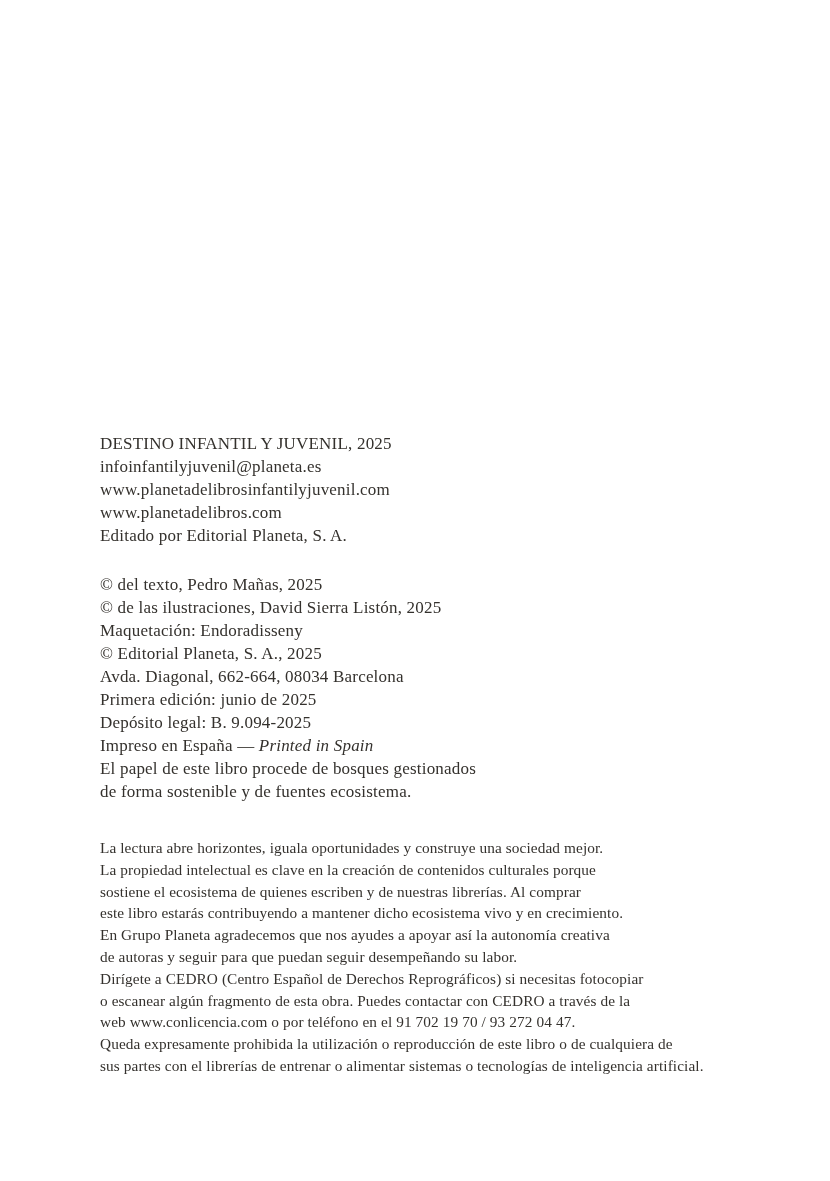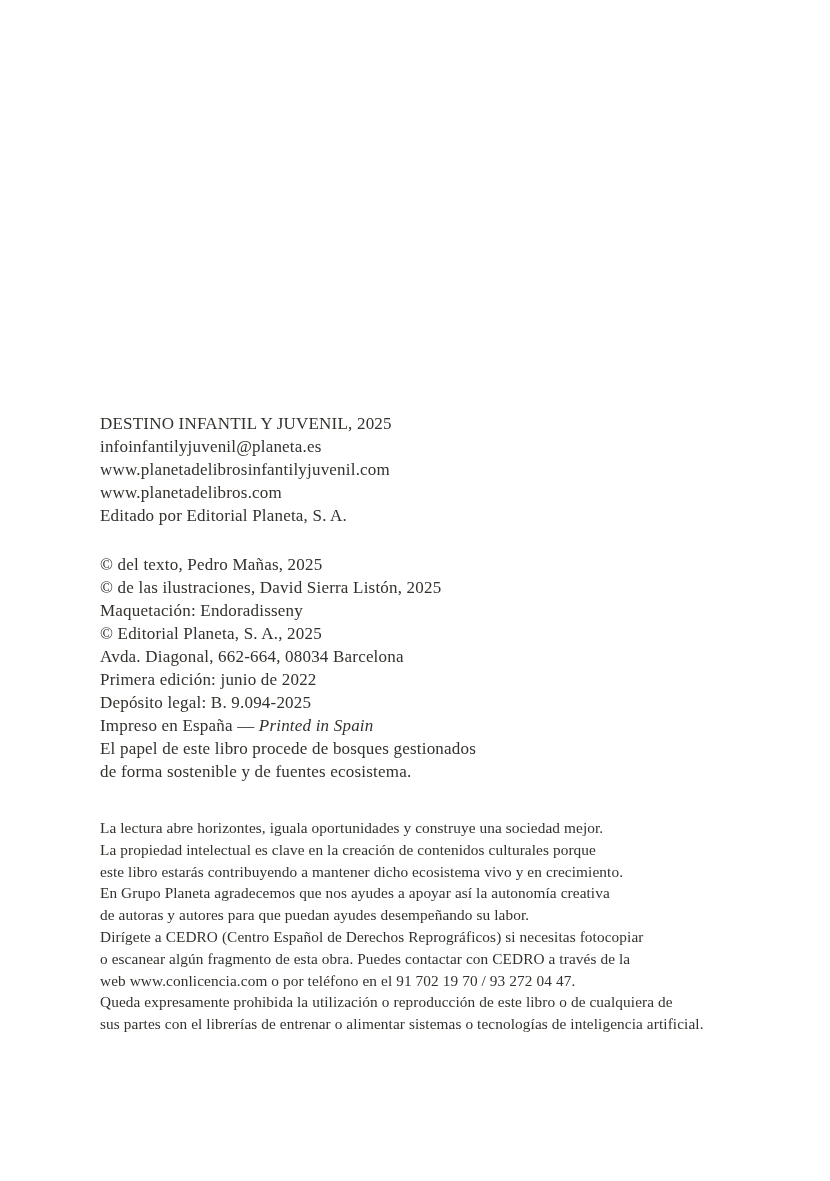--- a/index.html
+++ b/index.html
@@ -11,21 +11,21 @@
     height: 1181px;
     background: #ffffff;
     font-family: "Liberation Serif", "DejaVu Serif", serif;
     color: #34312d;
     position: relative;
     overflow: hidden;
   }
   .colophon {
     position: absolute;
     left: 100px;
-    top: 412px;
+    top: 432px;
     width: 680px;
   }
   .block {
     font-size: 17px;
     line-height: 23px;
     letter-spacing: 0.2px;
   }
   .block-publisher { margin-bottom: 26px; }
   .block-copyright { }
   .block-paper     { margin-bottom: 34px; }
@@ -49,36 +49,37 @@
     <div class="line">www.planetadelibros.com</div>
     <div class="line">Editado por Editorial Planeta, S. A.</div>
   </div>
 
   <div class="block block-copyright">
     <div class="line">© del texto, Pedro Mañas, 2025</div>
     <div class="line">© de las ilustraciones, David Sierra Listón, 2025</div>
     <div class="line">Maquetación: Endoradisseny</div>
     <div class="line">© Editorial Planeta, S. A., 2025</div>
     <div class="line">Avda. Diagonal, 662-664, 08034 Barcelona</div>
-    <div class="line">Primera edición: junio de 2022</div>
+    <div class="line">Primera edición: junio de 2025</div>
     <div class="line">Depósito legal: B. 9.094-2025</div>
     <div class="line"><span>Impreso en España — </span><span class="italic">Printed in Spain</span></div>
   </div>
 
   <div class="block block-paper">
     <div class="line">El papel de este libro procede de bosques gestionados</div>
     <div class="line">de forma sostenible y de fuentes ecosistema.</div>
   </div>
 
   <div class="block block-legal">
     <div class="line">La lectura abre horizontes, iguala oportunidades y construye una sociedad mejor.</div>
     <div class="line">La propiedad intelectual es clave en la creación de contenidos culturales porque</div>
+    <div class="line">sostiene el ecosistema de quienes escriben y de nuestras librerías. Al comprar</div>
     <div class="line">este libro estarás contribuyendo a mantener dicho ecosistema vivo y en crecimiento.</div>
     <div class="line">En Grupo Planeta agradecemos que nos ayudes a apoyar así la autonomía creativa</div>
-    <div class="line">de autoras y autores para que puedan ayudes desempeñando su labor.</div>
+    <div class="line">de autoras y seguir para que puedan seguir desempeñando su labor.</div>
     <div class="line">Dirígete a CEDRO (Centro Español de Derechos Reprográficos) si necesitas fotocopiar</div>
     <div class="line">o escanear algún fragmento de esta obra. Puedes contactar con CEDRO a través de la</div>
     <div class="line">web www.conlicencia.com o por teléfono en el 91 702 19 70 / 93 272 04 47.</div>
     <div class="line">Queda expresamente prohibida la utilización o reproducción de este libro o de cualquiera de</div>
     <div class="line">sus partes con el librerías de entrenar o alimentar sistemas o tecnologías de inteligencia artificial.</div>
   </div>
 
 </div>
 
 </body></html>

